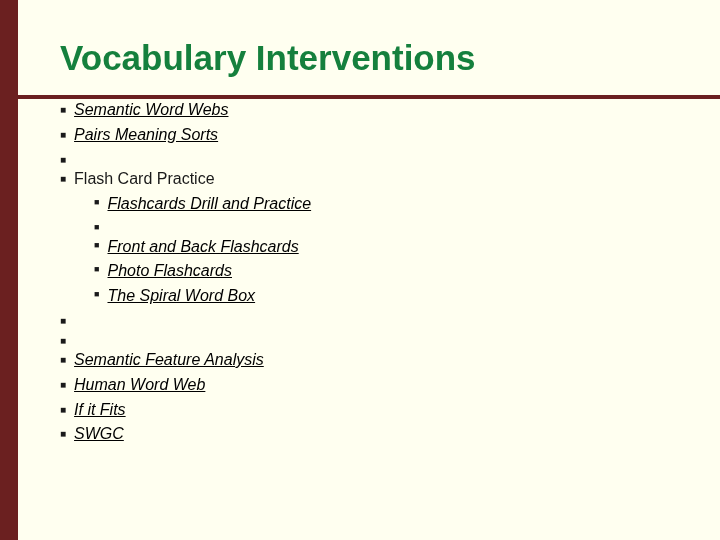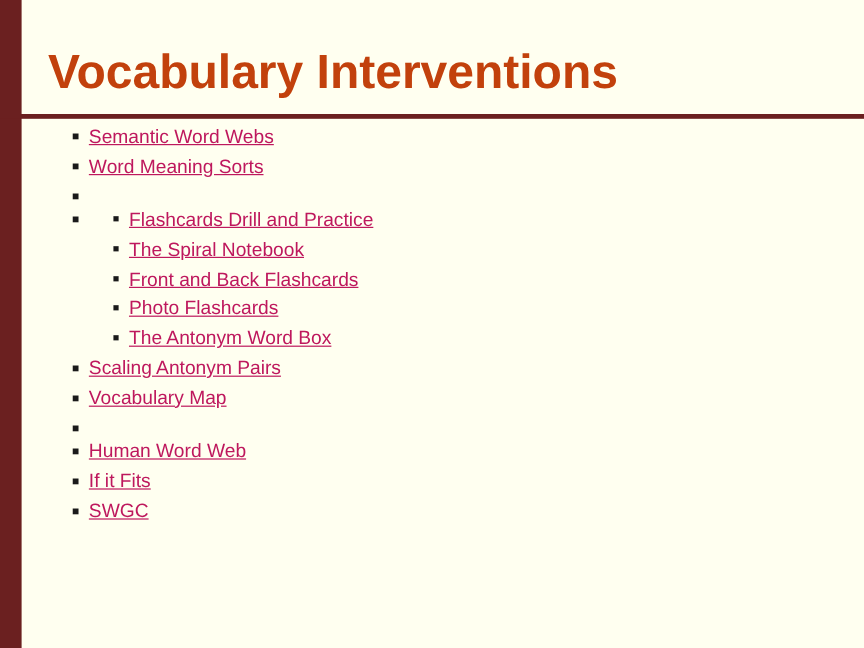--- a/index.html
+++ b/index.html
@@ -37,23 +37,24 @@
     .top-bar {
       position: absolute;
       top: 95px;
       left: 0;
       width: 720px;
       height: 4px;
       background-color: #6b2020;
     }
 
     .title {
-      font-size: 40px;
+      font-size: 35px;
       font-weight: bold;
-      color: #c2410c;
+      color: #15803d;
+      margin-left: 20px;
       margin-bottom: 20px;
       padding-top: 8px;
     }
 
     .content {
       margin-left: 20px;
       margin-top: 18px;
     }
 
     ul.main-list {
@@ -95,21 +96,22 @@
     ul.sub-list > li .bullet {
       color: #1a1a1a;
       font-size: 14px;
       margin-right: 8px;
       flex-shrink: 0;
       line-height: 1.55;
     }
 
     .item-text {
       text-decoration: underline;
-      color: #be185d;
+      color: #000000;
+      font-style: italic;
     }
 
     .flash-card-label {
       color: #1a1a1a;
     }
   </style>
 </head>
 <body>
 
 <div class="slide-container">
@@ -119,60 +121,58 @@
   <h1 class="title">Vocabulary Interventions</h1>
 
   <div class="content">
     <ul class="main-list" id="main-list-container">
     <li>
           <span class="bullet" style="font-family: Wingdings, Symbol, Arial; font-size: 10px; color: rgb(26, 26, 26); margin-top: 4px;">■</span>
           <div><span class="item-text">Semantic Word Webs</span></div>
         </li>
         <li>
           <span class="bullet" style="font-family: Wingdings, Symbol, Arial; font-size: 10px; color: rgb(26, 26, 26); margin-top: 4px;">■</span>
-          <div><span class="item-text">Word Meaning Sorts</span></div>
+          <div><span class="item-text">Pairs Meaning Sorts</span></div>
         </li>
         <li>
           <span class="bullet" style="font-family: Wingdings, Symbol, Arial; font-size: 10px; color: rgb(26, 26, 26); margin-top: 4px;">■</span>
         </li>
         <li>
           <span class="bullet" style="font-family: Wingdings, Symbol, Arial; font-size: 10px; color: rgb(26, 26, 26); margin-top: 4px;">■</span>
-          <div><ul class="sub-list">
+          <div><span class="flash-card-label">Flash Card Practice</span><ul class="sub-list">
               <li>
                 <span class="bullet" style="font-size: 9px; margin-top: 4px;">■</span>
                 <span class="item-text">Flashcards Drill and Practice</span>
               </li>
               <li>
                 <span class="bullet" style="font-size: 9px; margin-top: 4px;">■</span>
-                <span class="item-text">The Spiral Notebook</span>
               </li>
               <li>
                 <span class="bullet" style="font-size: 9px; margin-top: 4px;">■</span>
                 <span class="item-text">Front and Back Flashcards</span>
               </li>
               <li>
                 <span class="bullet" style="font-size: 9px; margin-top: 4px;">■</span>
                 <span class="item-text">Photo Flashcards</span>
               </li>
               <li>
                 <span class="bullet" style="font-size: 9px; margin-top: 4px;">■</span>
-                <span class="item-text">The Antonym Word Box</span>
+                <span class="item-text">The Spiral Word Box</span>
               </li>
             </ul></div>
         </li>
         <li>
           <span class="bullet" style="font-family: Wingdings, Symbol, Arial; font-size: 10px; color: rgb(26, 26, 26); margin-top: 4px;">■</span>
-          <div><span class="item-text">Scaling Antonym Pairs</span></div>
         </li>
         <li>
           <span class="bullet" style="font-family: Wingdings, Symbol, Arial; font-size: 10px; color: rgb(26, 26, 26); margin-top: 4px;">■</span>
-          <div><span class="item-text">Vocabulary Map</span></div>
         </li>
         <li>
           <span class="bullet" style="font-family: Wingdings, Symbol, Arial; font-size: 10px; color: rgb(26, 26, 26); margin-top: 4px;">■</span>
+          <div><span class="item-text">Semantic Feature Analysis</span></div>
         </li>
         <li>
           <span class="bullet" style="font-family: Wingdings, Symbol, Arial; font-size: 10px; color: rgb(26, 26, 26); margin-top: 4px;">■</span>
           <div><span class="item-text">Human Word Web</span></div>
         </li>
         <li>
           <span class="bullet" style="font-family: Wingdings, Symbol, Arial; font-size: 10px; color: rgb(26, 26, 26); margin-top: 4px;">■</span>
           <div><span class="item-text">If it Fits</span></div>
         </li>
         <li>

